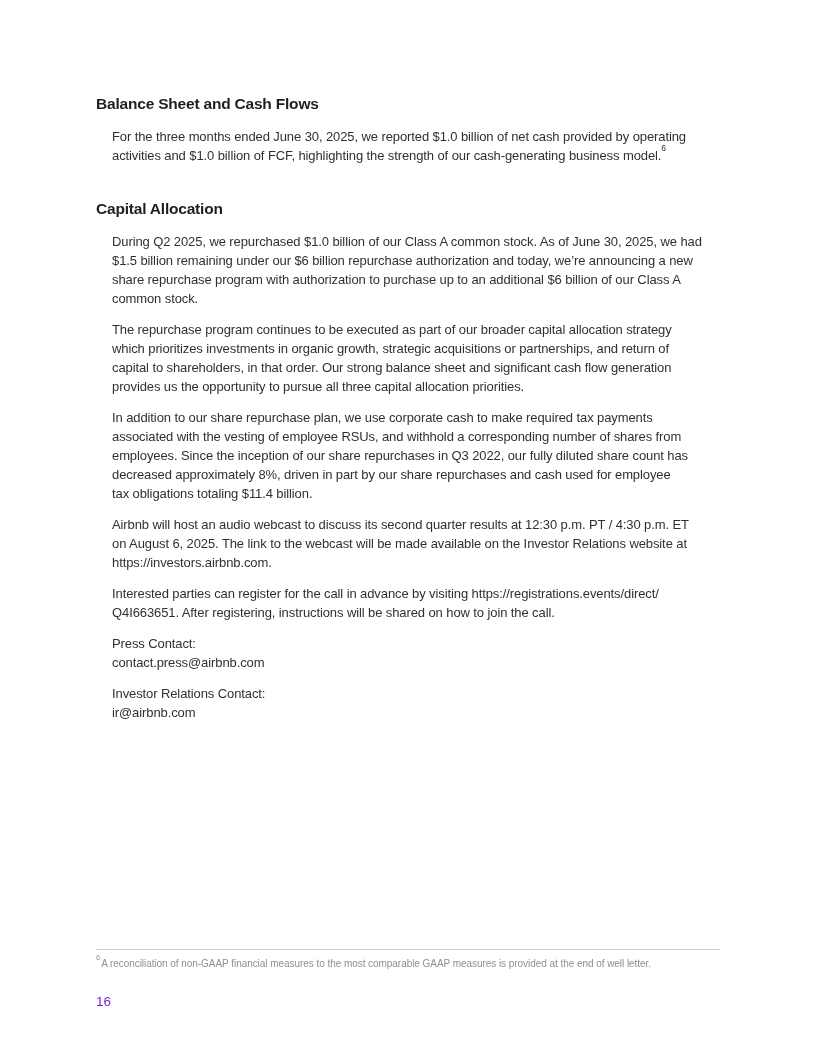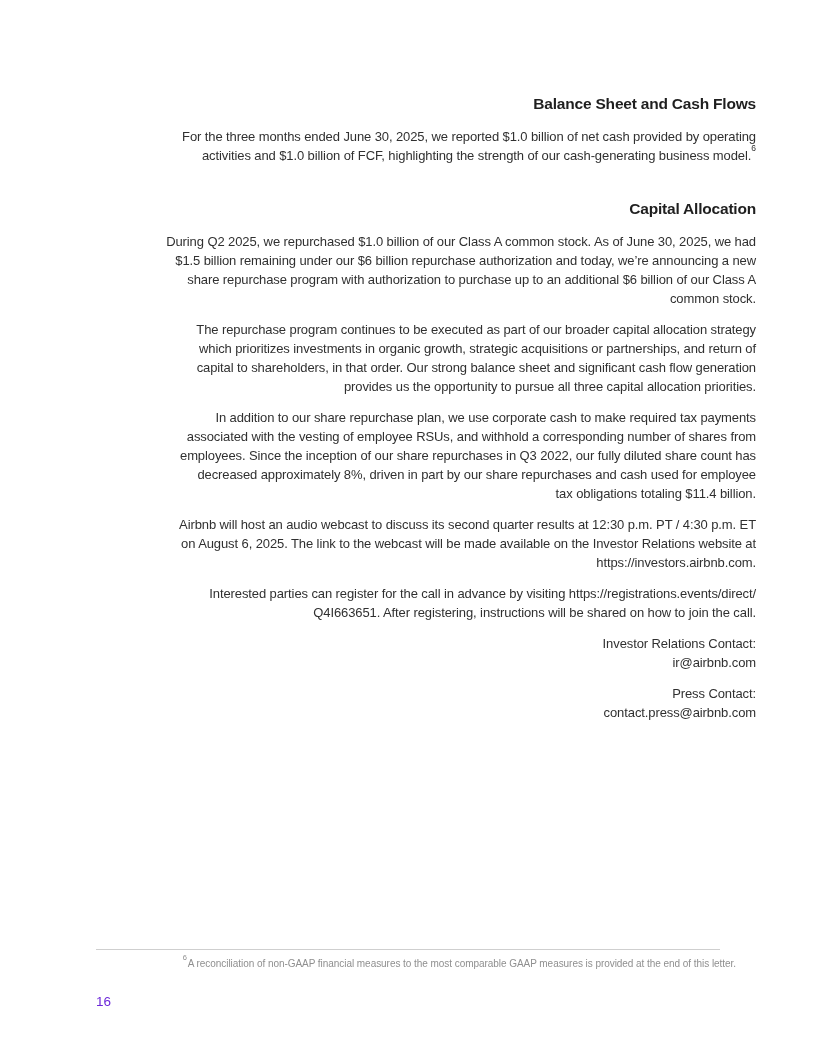--- a/index.html
+++ b/index.html
@@ -1,15 +1,15 @@
 <!DOCTYPE html>
 <html><head>
 <meta charset="utf-8">
 <style>
-  * { margin: 0; padding: 0; box-sizing: border-box; text-align: right; }
+  * { margin: 0; padding: 0; box-sizing: border-box; }
   html, body { background: #ffffff; }
   .page {
     position: relative;
     width: 816px;
     height: 1056px;
     background: #ffffff;
     overflow: hidden;
     font-family: "Liberation Sans", sans-serif;
     color: #303030;
   }
@@ -27,21 +27,21 @@
     letter-spacing: -0.2px;
     margin: 34px 0 13px 0;
   }
   .section:first-child .section-heading { margin-top: 0; }
   .para {
     font-size: 13px;
     line-height: 19px;
     letter-spacing: -0.1px;
     color: #303030;
     white-space: pre-line;
-    margin: 0 0 12px 8px;
+    margin: 0 0 12px 16px;
   }
   .fn-ref {
     font-size: 8.5px;
     line-height: 0;
     position: relative;
     top: -4px;
     letter-spacing: 0;
   }
   .footnote-divider {
     position: absolute;
@@ -107,27 +107,27 @@
 decreased approximately 8%, driven in part by our share repurchases and cash used for employee
 tax obligations totaling $11.4 billion.</p>
     </div>
 
     <div class="section">
       <p class="para">Airbnb will host an audio webcast to discuss its second quarter results at 12:30 p.m. PT / 4:30 p.m. ET
 on August 6, 2025. The link to the webcast will be made available on the Investor Relations website at
 https://investors.airbnb.com.</p>
       <p class="para">Interested parties can register for the call in advance by visiting https://registrations.events/direct/
 Q4I663651. After registering, instructions will be shared on how to join the call.</p>
+      <p class="para">Press Contact:
+contact.press@airbnb.com</p>
       <p class="para">Investor Relations Contact:
 ir@airbnb.com</p>
-      <p class="para">Press Contact:
-contact.press@airbnb.com</p>
     </div>
 
   </div>
 
   <div class="footnote-divider"></div>
 
-  <div class="footnote"><sup class="fn-marker">6</sup><span>A reconciliation of non-GAAP financial measures to the most comparable GAAP measures is provided at the end of this letter.</span></div>
+  <div class="footnote"><sup class="fn-marker">6</sup><span>A reconciliation of non-GAAP financial measures to the most comparable GAAP measures is provided at the end of well letter.</span></div>
 
   <div class="page-number">16</div>
 
 </div>
 
 </body></html>

